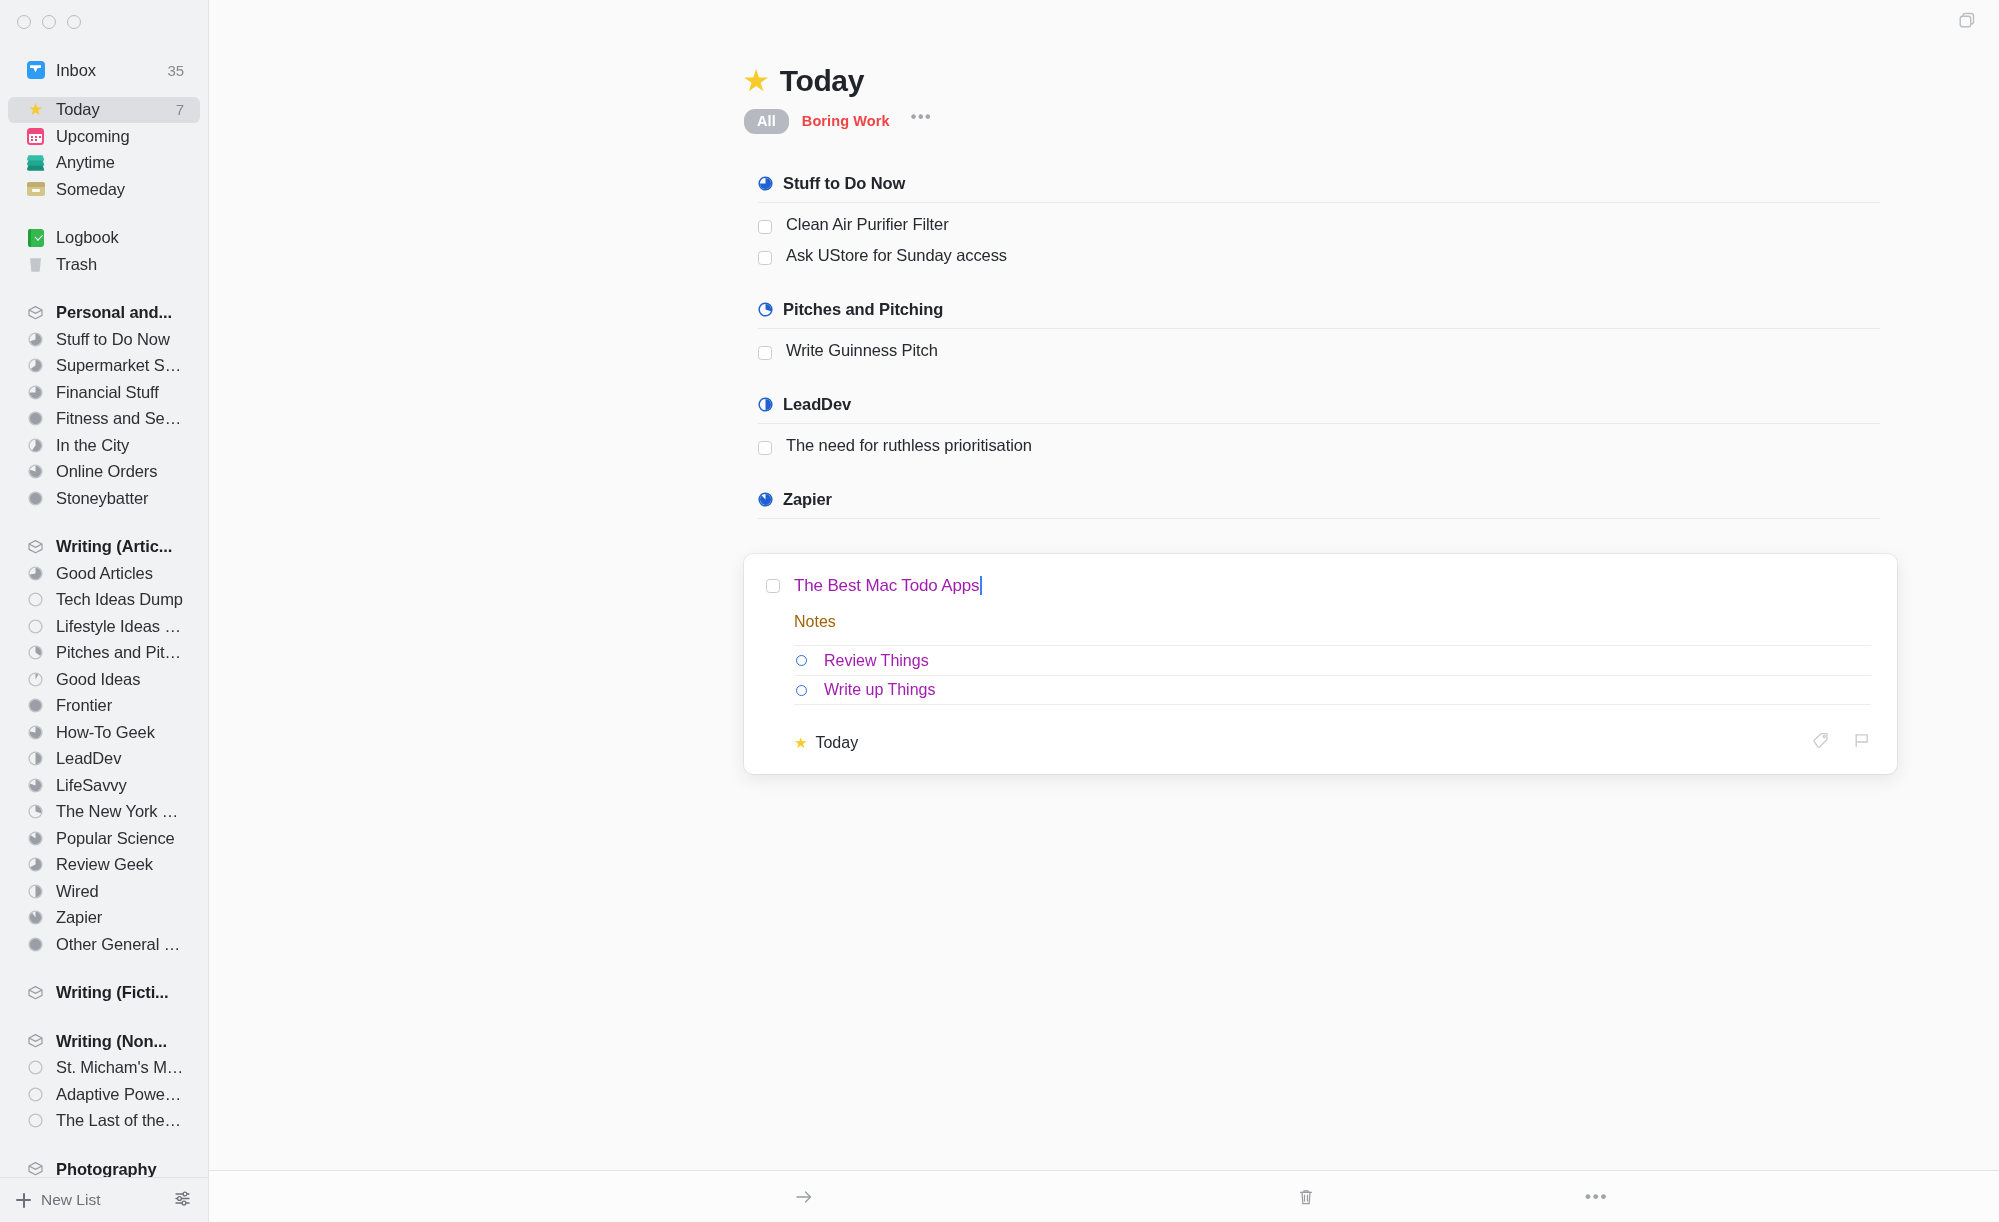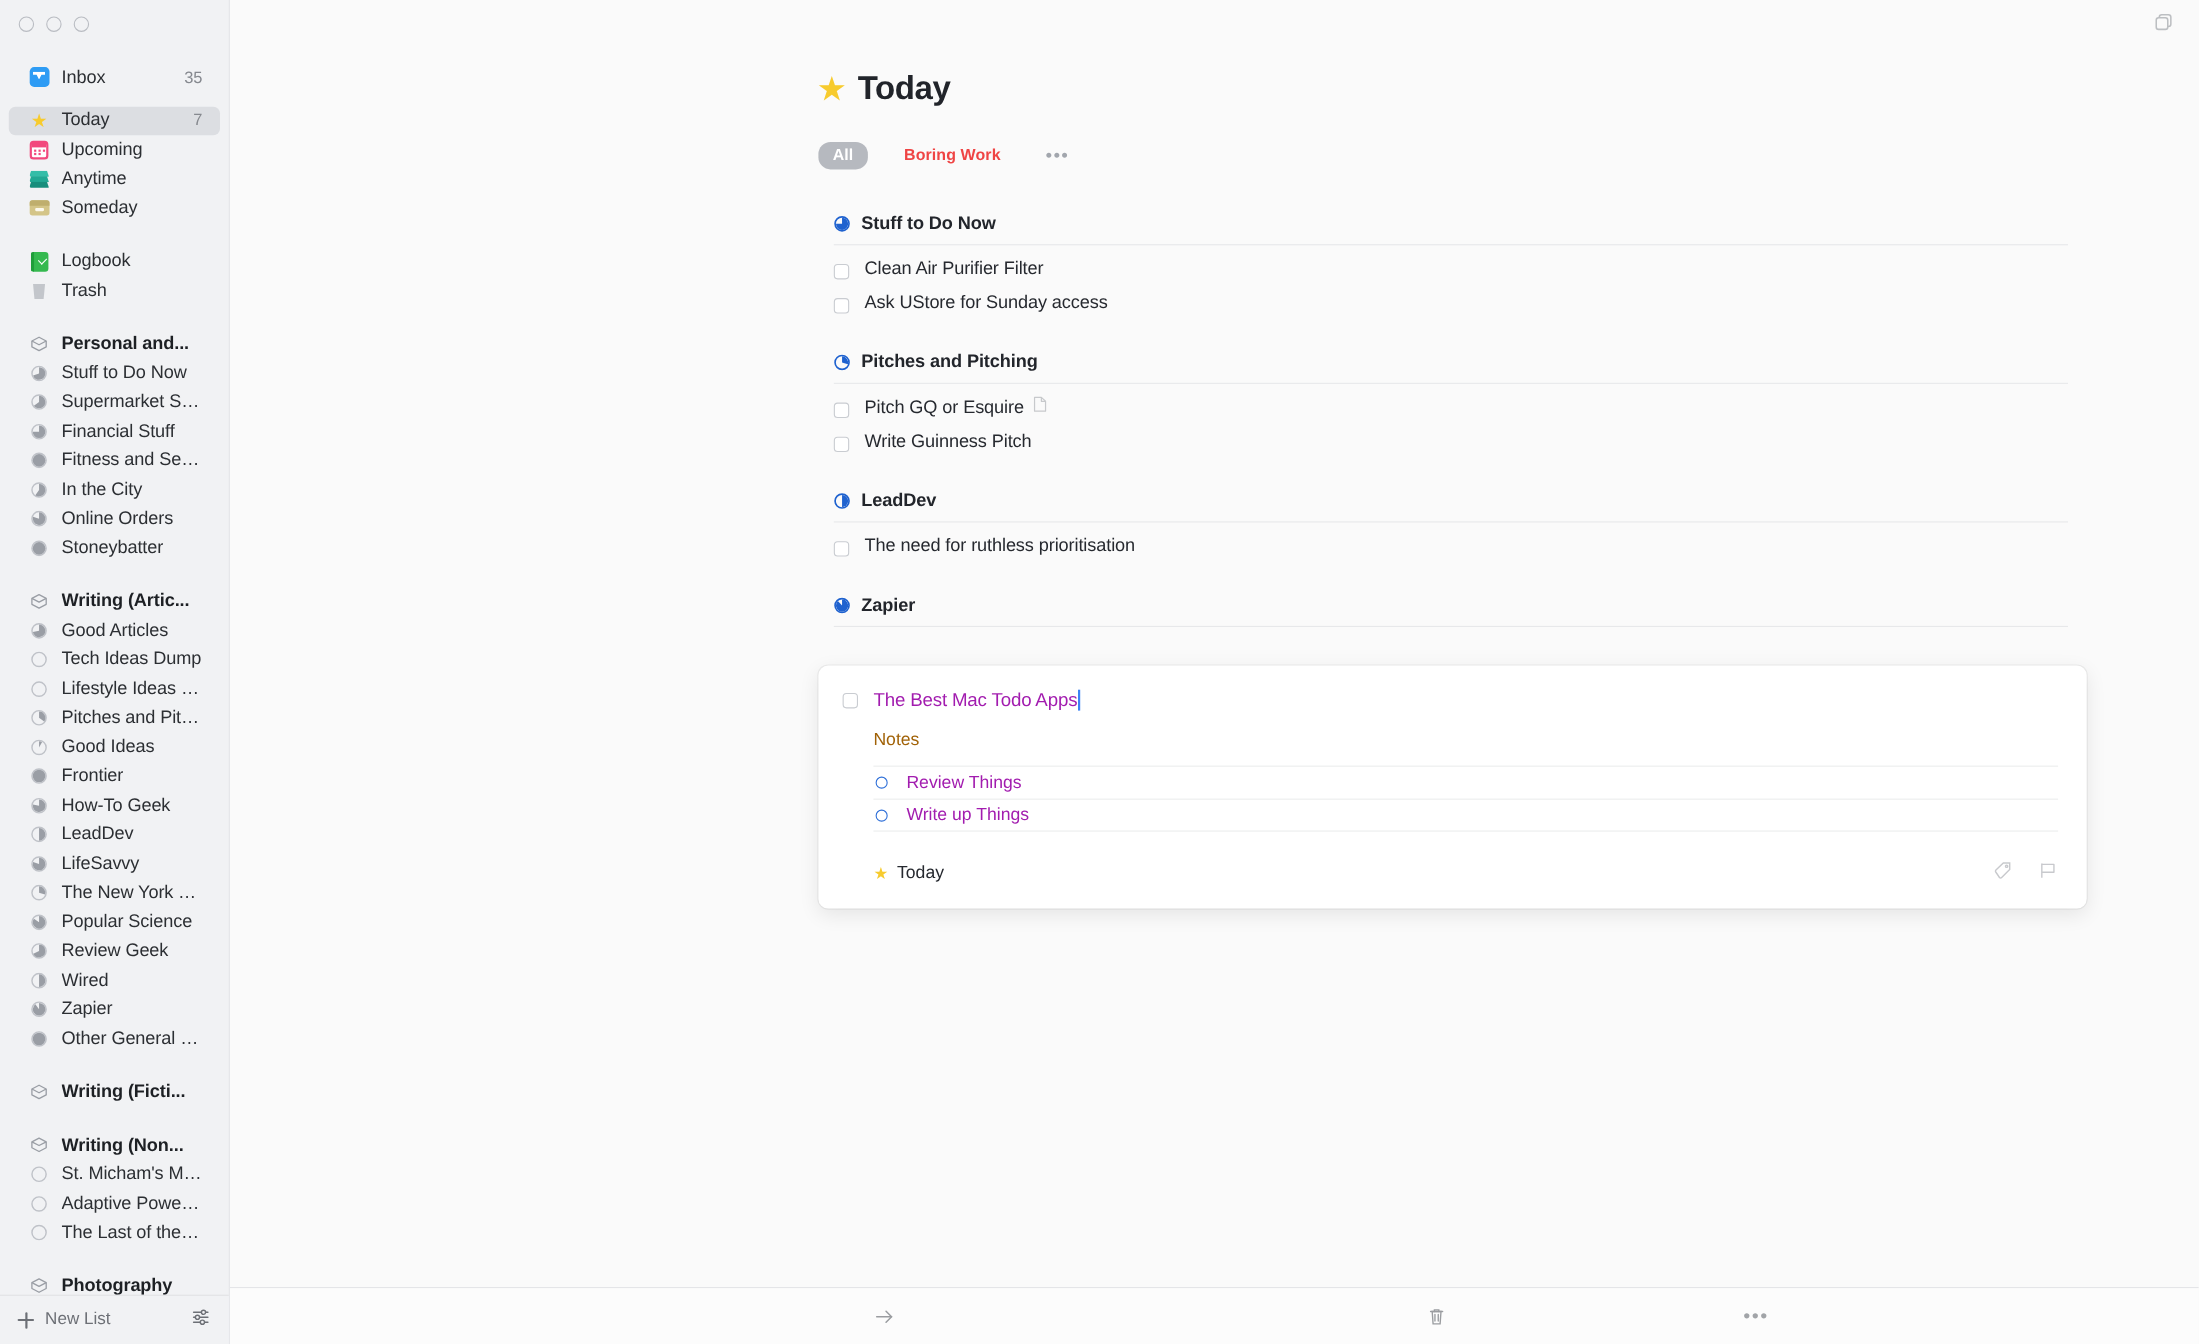--- a/index.html
+++ b/index.html
@@ -194,22 +194,22 @@
     padding: 0 0 0 0;
   }
   .head-wrap { padding: 20px 0 0 535px; }
   .page-title {
     display: flex; align-items: center; gap: 12px;
     font-size: 30px; font-weight: 700; color: #21242a;
     letter-spacing: -0.4px;
   }
   .page-title .ttl-star { font-size: 27px; color: #f7cb2e; line-height: 1; }
   .filters {
-    display: flex; align-items: center; gap: 25px;
-    margin-top: 31px;
+    display: flex; align-items: flex-start; gap: 5px;
+    margin-top: 11px;
   }
   .chip {
     background: #b6b9bf; color: #fff;
     font-size: 14.5px; font-weight: 700;
     padding: 4px 13px 5px; border-radius: 11px;
     letter-spacing: .1px;
   }
   .chip-plain {
     color: #ef4444; font-size: 14.5px; font-weight: 700;
     padding: 4px 8px 5px; letter-spacing: .1px;
@@ -720,28 +720,20 @@
             <div class="group-head">
               <span style="display: flex;">
                 <svg width="15" height="15" viewBox="0 0 15 15">
                   <circle cx="7.5" cy="7.5" r="6.35" fill="none" stroke="#1f62cf" stroke-width="1.5"></circle>
                   <path d="M 7.5 7.5 L 7.5 1.9750000000000005 A 5.5249999999999995 5.5249999999999995 0 0 1 12.754587252530722 9.207318893921585 Z" fill="#1f62cf"></path>
                 </svg>
               </span>
               <span>Pitches and Pitching</span>
             </div>
             <div class="group-rule"></div>
-            <div class="task">
-              <span class="cbox"></span>
-              <span class="task-label">Pitch GQ or Esquire</span>
-              <span class="note-ic"><svg width="13" height="15" viewBox="0 0 13 15" fill="none" stroke="#8b8f95" stroke-width="1.1" stroke-linejoin="round">
-                  <path d="M1.5 1.2h6.2l3.8 3.6v9H1.5z"></path>
-                  <path d="M7.7 1.2v3.6h3.8"></path>
-                </svg></span>
-            </div>
             <div class="task">
               <span class="cbox"></span>
               <span class="task-label">Write Guinness Pitch</span>
             </div>
           </div>
           <div class="group">
             <div class="group-head">
               <span style="display: flex;">
                 <svg width="15" height="15" viewBox="0 0 15 15">
                   <circle cx="7.5" cy="7.5" r="6.35" fill="none" stroke="#1f62cf" stroke-width="1.5"></circle>

